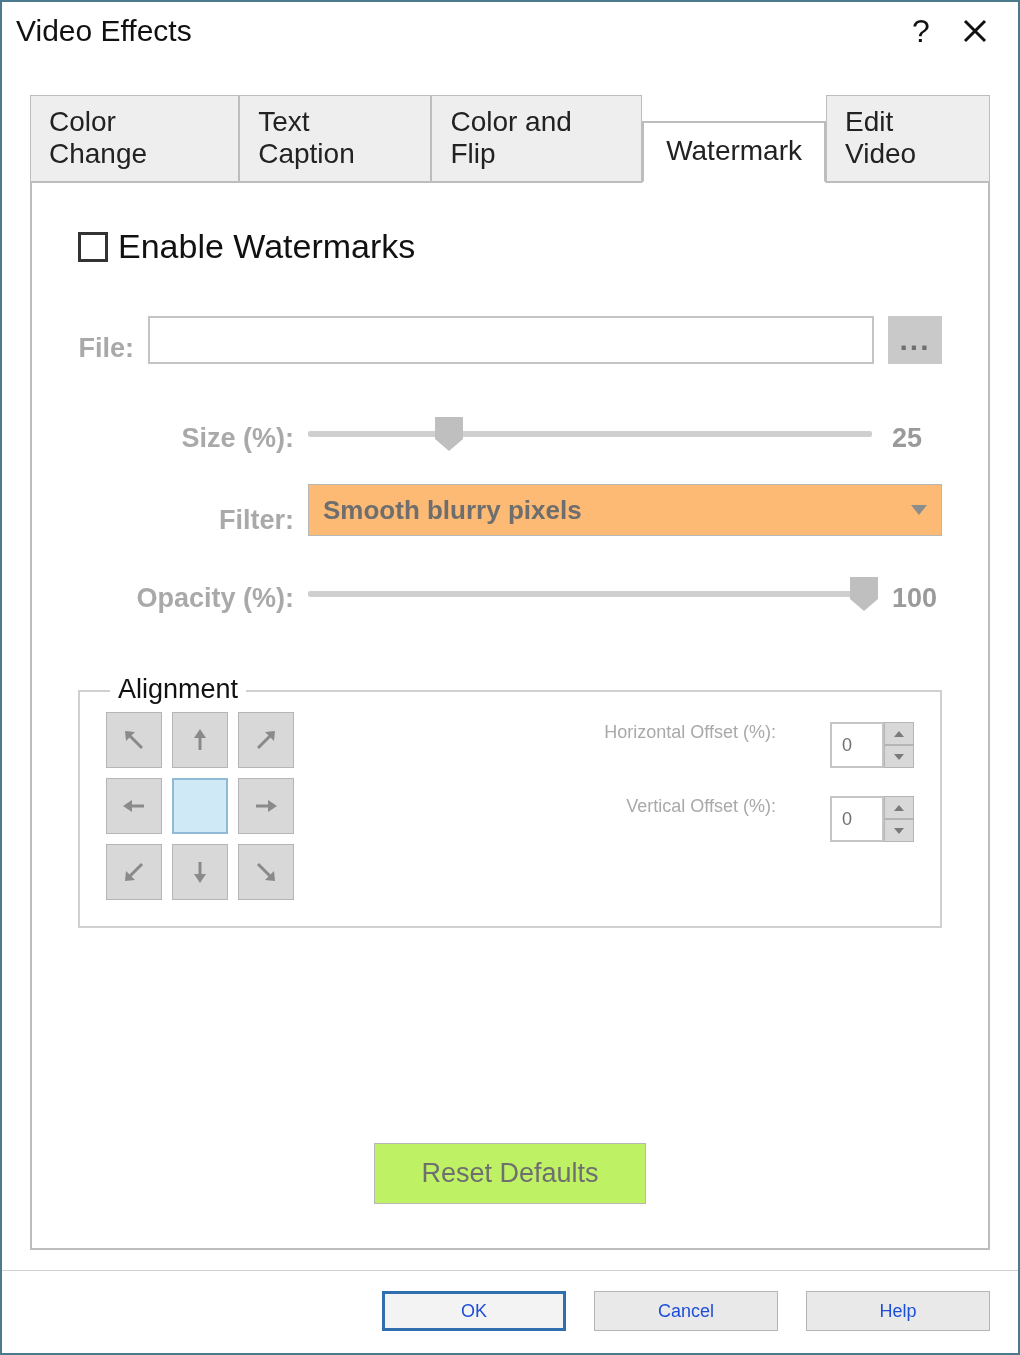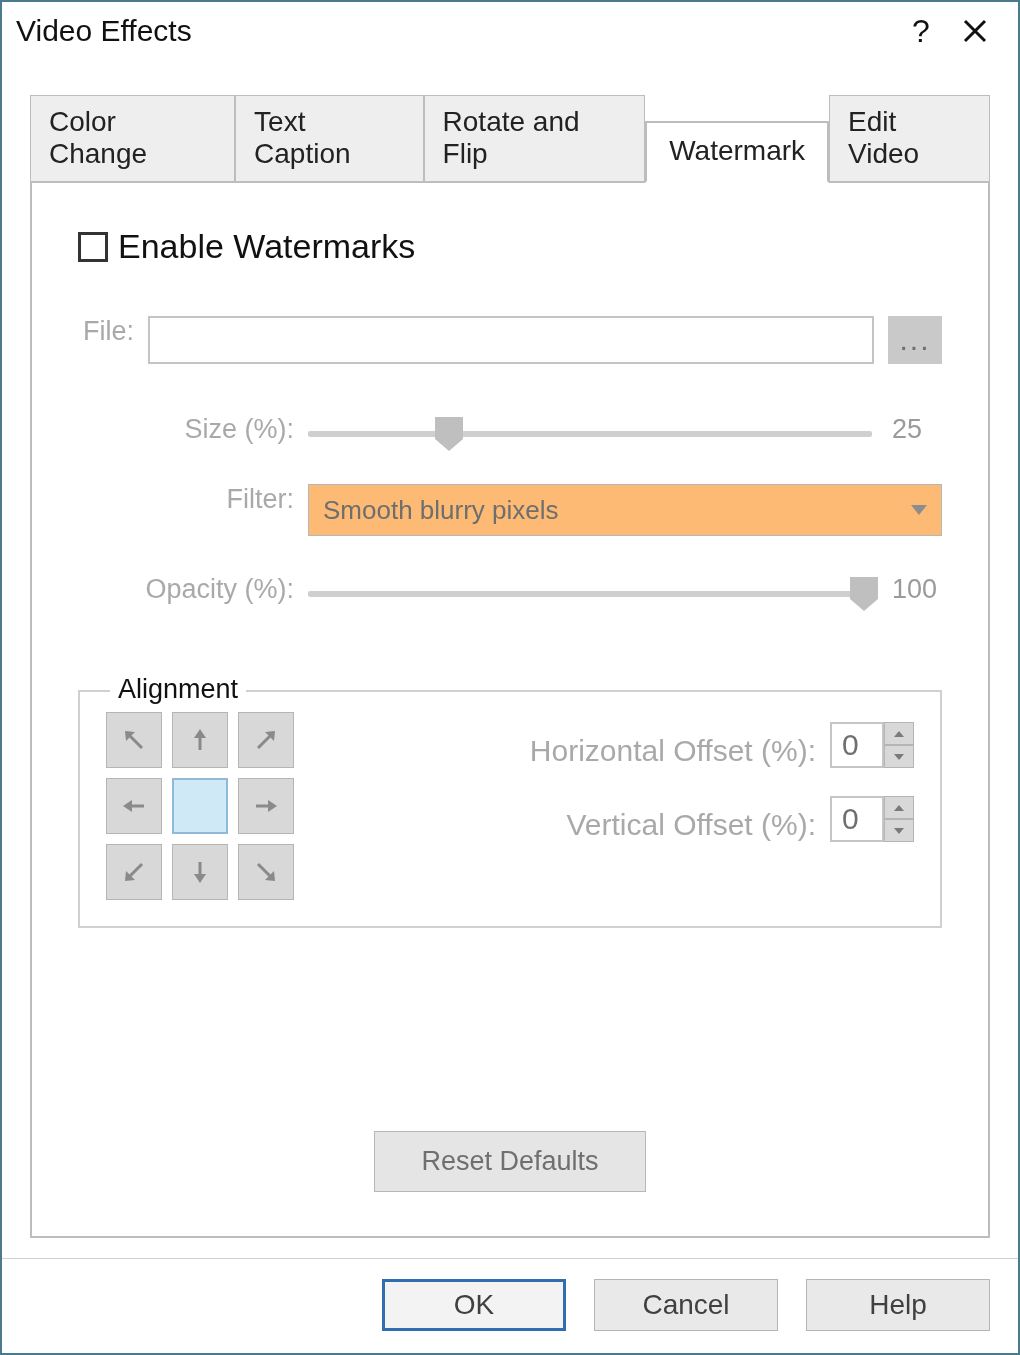--- a/index.html
+++ b/index.html
@@ -66,23 +66,24 @@
     font-size: 34px; color:#111;
     margin-bottom: 50px;
   }
   .checkbox-row .box {
     width: 30px; height: 30px;
     border: 3px solid #333;
     margin-right: 10px;
     background:#fff;
   }
   .form-line {
-    display: flex; align-items: flex-start;
+    display: flex; align-items: flex-end;
     color: #a9a9a9;
     font-size: 27px;
+    font-weight: bold;
   }
   .form-line .lbl {
     text-align: right;
     padding-right: 14px;
   }
   .lbl-narrow { width: 70px; }
   .lbl-wide   { width: 230px; }
   .file-row { margin-bottom: 50px; }
   .text-input {
     border: 2px solid #c4c4c4;
@@ -166,22 +167,22 @@
   .arrowhead { fill:#8a8a8a; }
   .offset-col {
     flex:1;
     padding-left: 60px;
     display:flex; flex-direction:column;
     justify-content: center;
     gap: 28px;
     padding-top: 10px;
   }
   .offset-row {
-    display:flex; align-items:flex-end; justify-content:flex-end;
-    color:#a9a9a9; font-size:30px;
+    display:flex; align-items:flex-start; justify-content:flex-end;
+    color:#a9a9a9; font-size:18px;gap:40px;
   }
   .offset-row .olbl { padding-right: 14px; text-align:right; flex:1; }
   .spinner {
     display:flex; align-items:stretch;
     height: 46px;
   }
   .spinner .num {
     width: 54px; border:2px solid #c5c5c5;
     display:flex; align-items:center;
     padding-left:10px; color:#6f6f6f; background:#fff;
@@ -193,36 +194,36 @@
   .spinner .sbtn {
     flex:1; background:#d8d8d8; border:1px solid #b5b5b5;
     display:flex; align-items:center; justify-content:center;
   }
   .spinner .sbtn svg{width:12px;height:8px;}
   .reset-wrap {
     flex:1;
     display:flex; align-items:flex-end; justify-content:center;
   }
   .reset-btn {
-    background:#e5e5e5;
+    background:#bef264;
     border:1px solid #b7b7b7;
     padding: 14px 46px;
     font-size:27px; color:#6f6f6f;
   }
   .footer {
     border-top: 1px solid #d0d0d0;
     padding: 20px 28px 22px 28px;
     display:flex; justify-content:flex-end; gap: 28px;
   }
   .dlg-btn {
-    width: 184px; height: 52px;
+    width: 184px; height: 40px;
     background:#e9e9e9;
     border:1px solid #b5b5b5;
     display:flex; align-items:center; justify-content:center;
-    font-size:28px; color:#404040;
+    font-size:18px; color:#1d4ed8;
   }
   .dlg-btn.primary {
     border:3px solid #2f6fb0;
     background:#f3f3f3;
   }
 </style>
 </head>
 <body>
 
 <div class="window">
@@ -235,21 +236,21 @@
           <path d="M3 3 L23 23 M23 3 L3 23" stroke="#111" stroke-width="3"></path>
         </svg>
     </div>
   </div>
 
   <div class="body">
 
     <div class="tabs-strip">
       <div class="tab">Color Change</div>
       <div class="tab">Text Caption</div>
-      <div class="tab">Rotate and Flip</div>
+      <div class="tab">Color and Flip</div>
       <div class="tab active">Watermark</div>
       <div class="tab">Edit Video</div>
     </div>
 
     <div class="tab-panel">
 
       <div class="checkbox-row">
         <span class="box"></span>
         <span>Enable Watermarks</span>
       </div>

